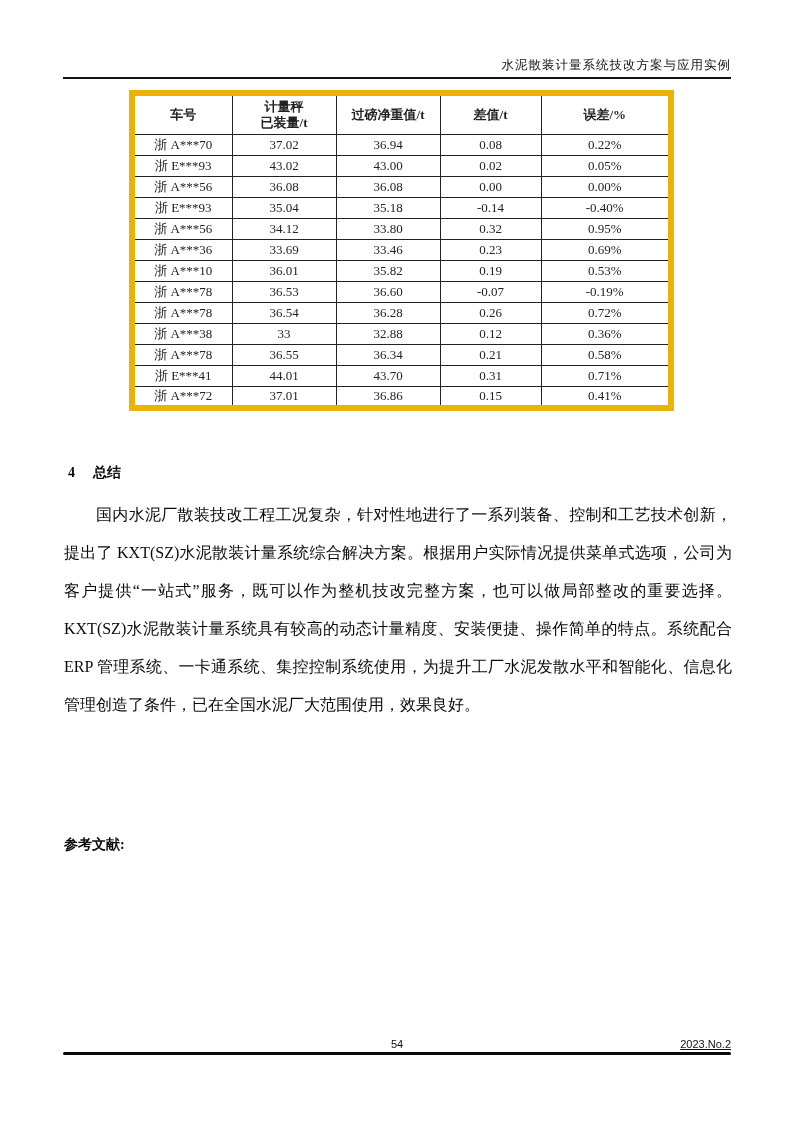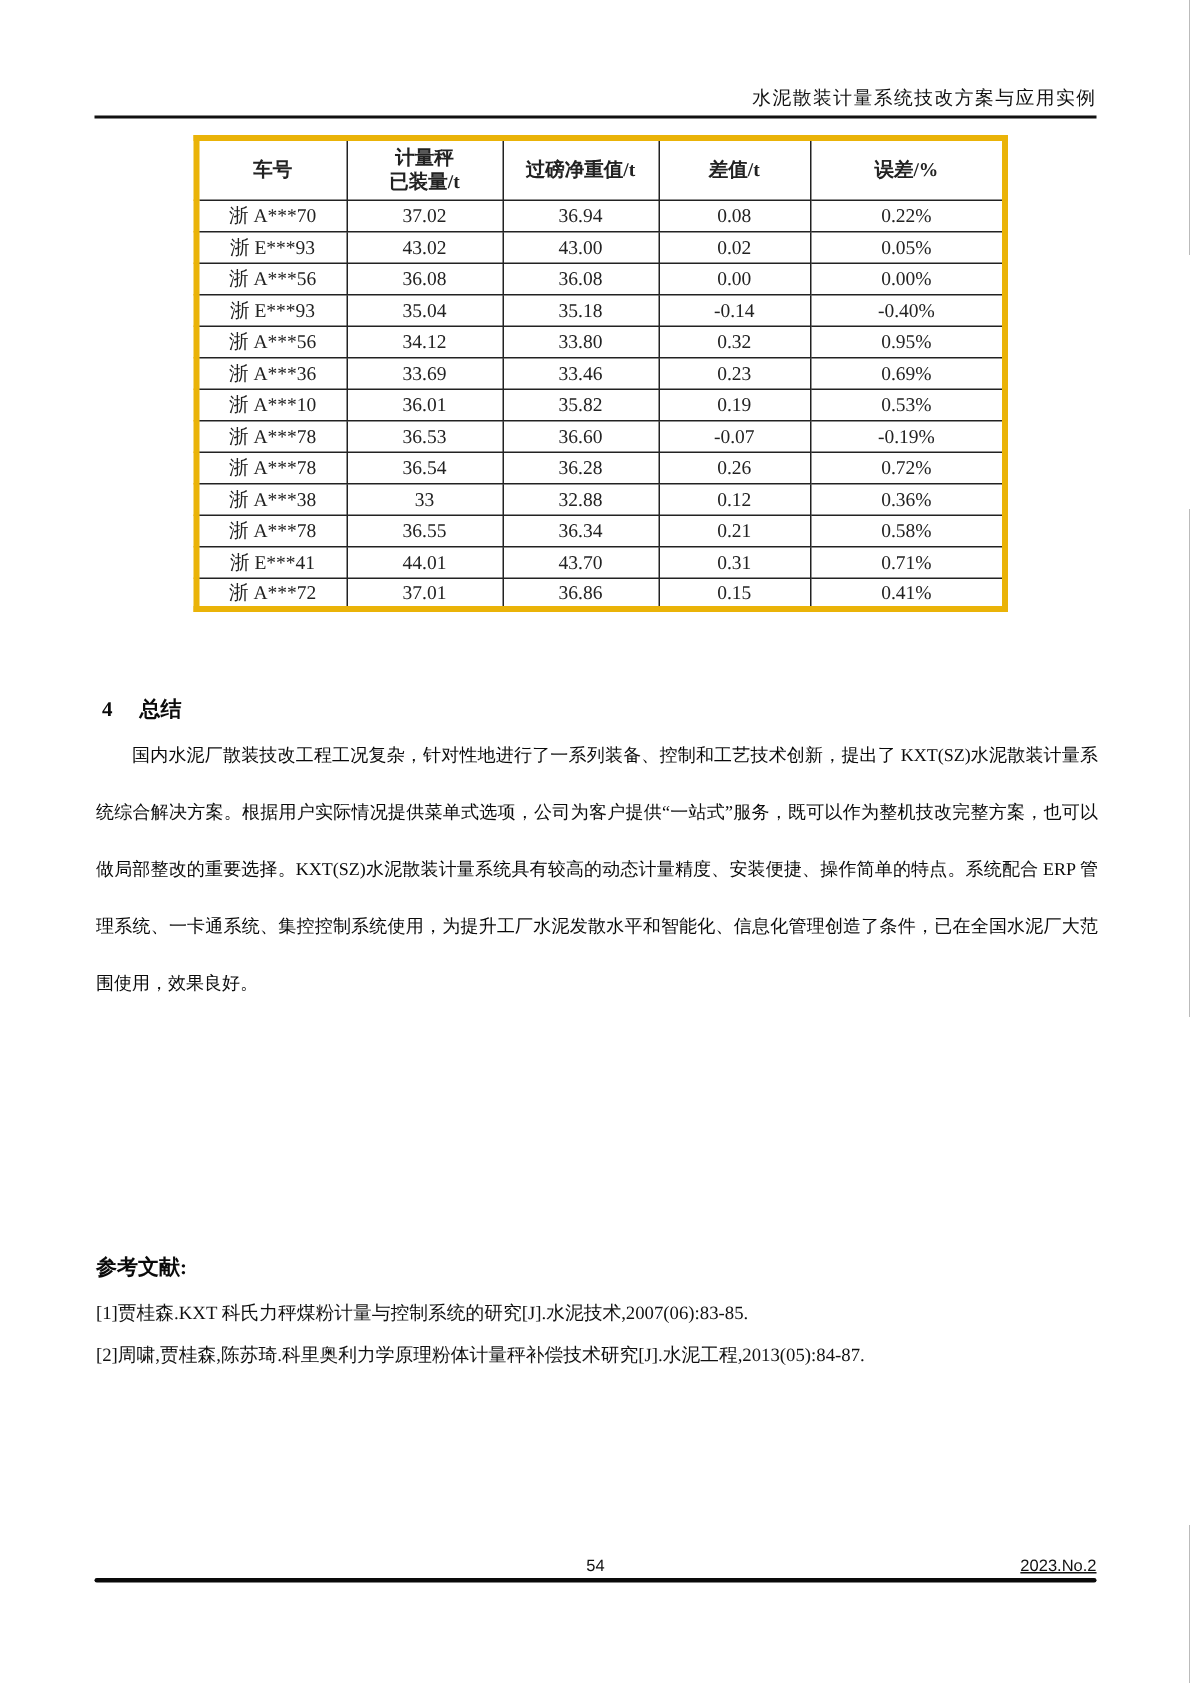--- a/index.html
+++ b/index.html
@@ -39,56 +39,56 @@
     color: #222;
   }
   table.data-table th, table.data-table td {
     border: 1px solid #222;
     text-align: center;
     vertical-align: middle;
     padding: 0 2px;
     overflow: hidden;
     white-space: nowrap;
   }
-  table.data-table { border: 4px solid #eab308; }
+  table.data-table { border: 6px solid #eab308; }
   table.data-table th {
     font-weight: bold;
     font-size: 13px;
     height: 41px;
     white-space: pre-line;
     line-height: 1.25;
   }
   table.data-table td { height: 21px; font-size: 13px; }
   
   .section-heading {
     position: absolute;
     top: 464px; left: 68px;
     font-weight: bold;
     font-size: 14px;
     color: #0a0a0a;
   }
   .section-heading .sec-no { margin-right: 18px; }
   .section-paragraph {
     position: absolute;
-    top: 484px; left: 64px; width: 668px;
-    font-size: 12px;
+    top: 496px; left: 64px; width: 668px;
+    font-size: 16px;
     line-height: 38px;
     text-align: justify;
     text-indent: 2em;
     color: #0a0a0a;
   }
   
   .references {
     position: absolute;
     top: 836px; left: 64px; width: 668px;
   }
   .ref-heading {
     font-weight: bold;
     font-size: 14px;
-    margin-bottom: 7px;
+    margin-bottom: 20px;
     color: #0a0a0a;
   }
   .ref-item {
     font-size: 12.5px;
     line-height: 28px;
     color: #111;
     white-space: nowrap;
   }
   
   .foot-rule {
@@ -236,24 +236,20 @@
       </tbody>
   </table>
 
   <div class="section-heading">
     <span class="sec-no">4</span><span>总结</span>
   </div>
   <div class="section-paragraph">国内水泥厂散装技改工程工况复杂，针对性地进行了一系列装备、控制和工艺技术创新，提出了 KXT(SZ)水泥散装计量系统综合解决方案。根据用户实际情况提供菜单式选项，公司为客户提供“一站式”服务，既可以作为整机技改完整方案，也可以做局部整改的重要选择。KXT(SZ)水泥散装计量系统具有较高的动态计量精度、安装便捷、操作简单的特点。系统配合 ERP 管理系统、一卡通系统、集控控制系统使用，为提升工厂水泥发散水平和智能化、信息化管理创造了条件，已在全国水泥厂大范围使用，效果良好。</div>
 
   <div class="references">
     <div class="ref-heading">参考文献:</div>
-    <div id="ref-list">
-        <div class="ref-item">[1]贾桂森.KXT 科氏力秤煤粉计量与控制系统的研究[J].水泥技术,2007(06):83-85.</div>
-        <div class="ref-item">[2]周啸,贾桂森,陈苏琦.科里奥利力学原理粉体计量秤补偿技术研究[J].水泥工程,2013(05):84-87.</div>
-      </div>
   </div>
 
   <div class="foot-rule"></div>
   <div class="footer-row">
     <span class="page-number">54</span>
     <span class="issue-label">2023.No.2</span>
   </div>
 
 </div>
 

